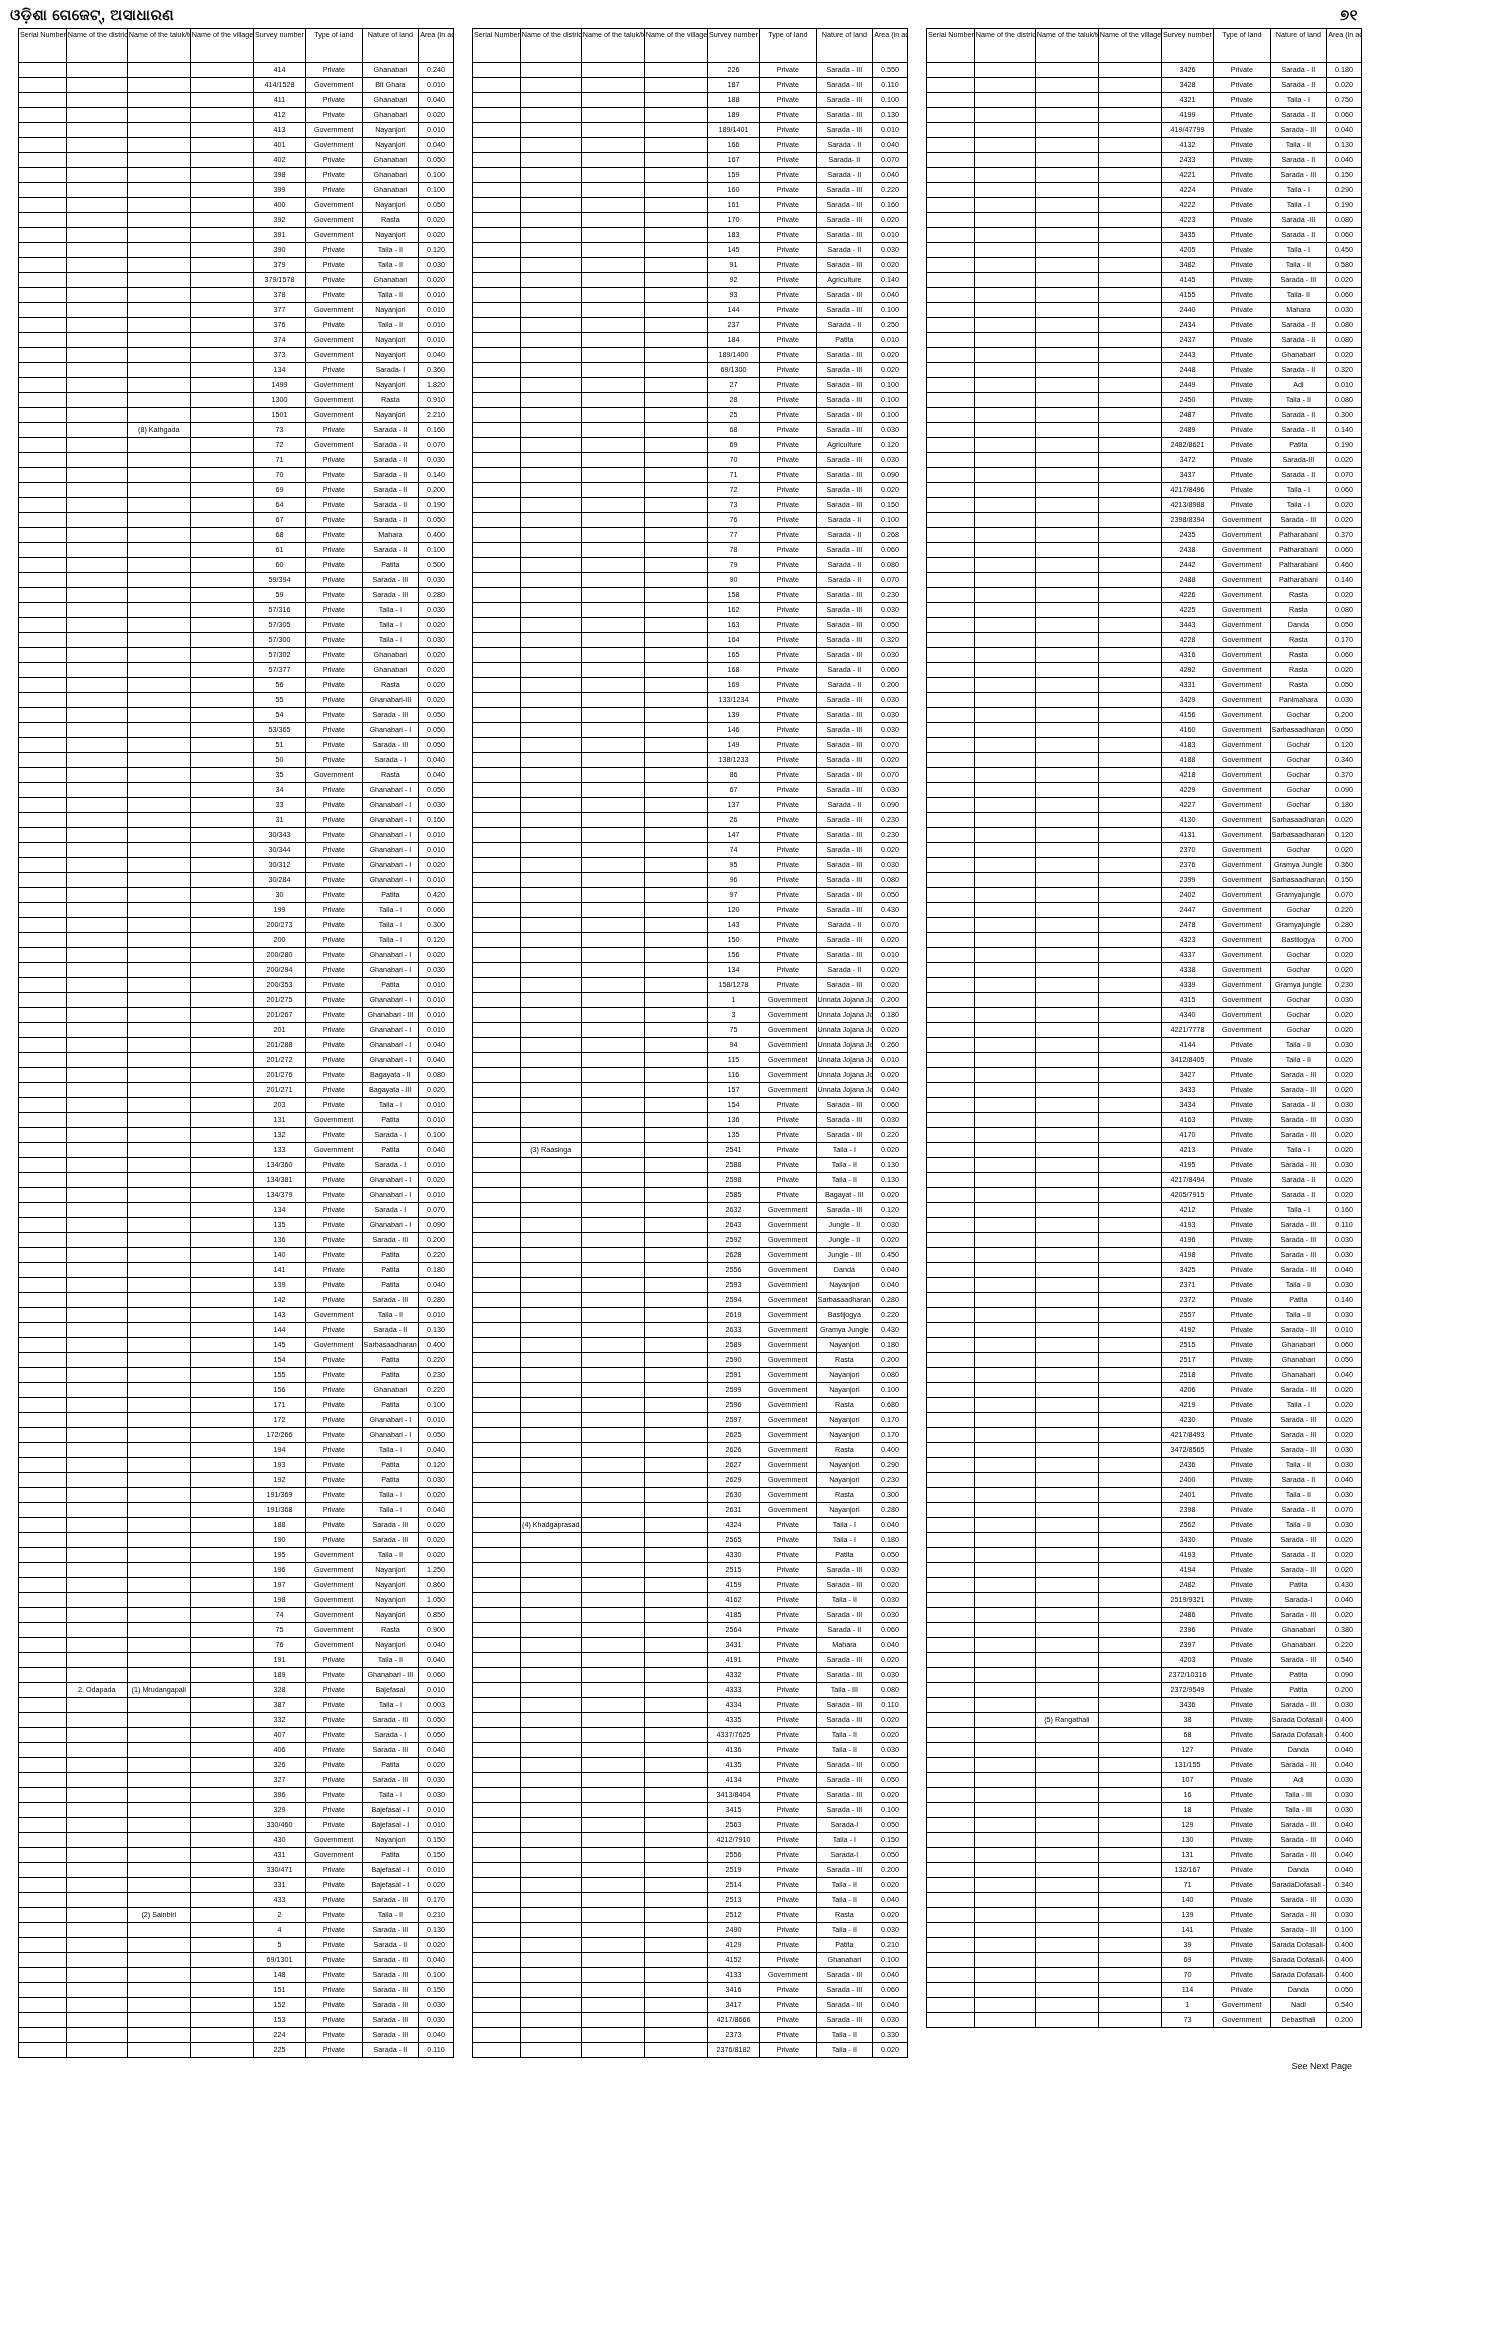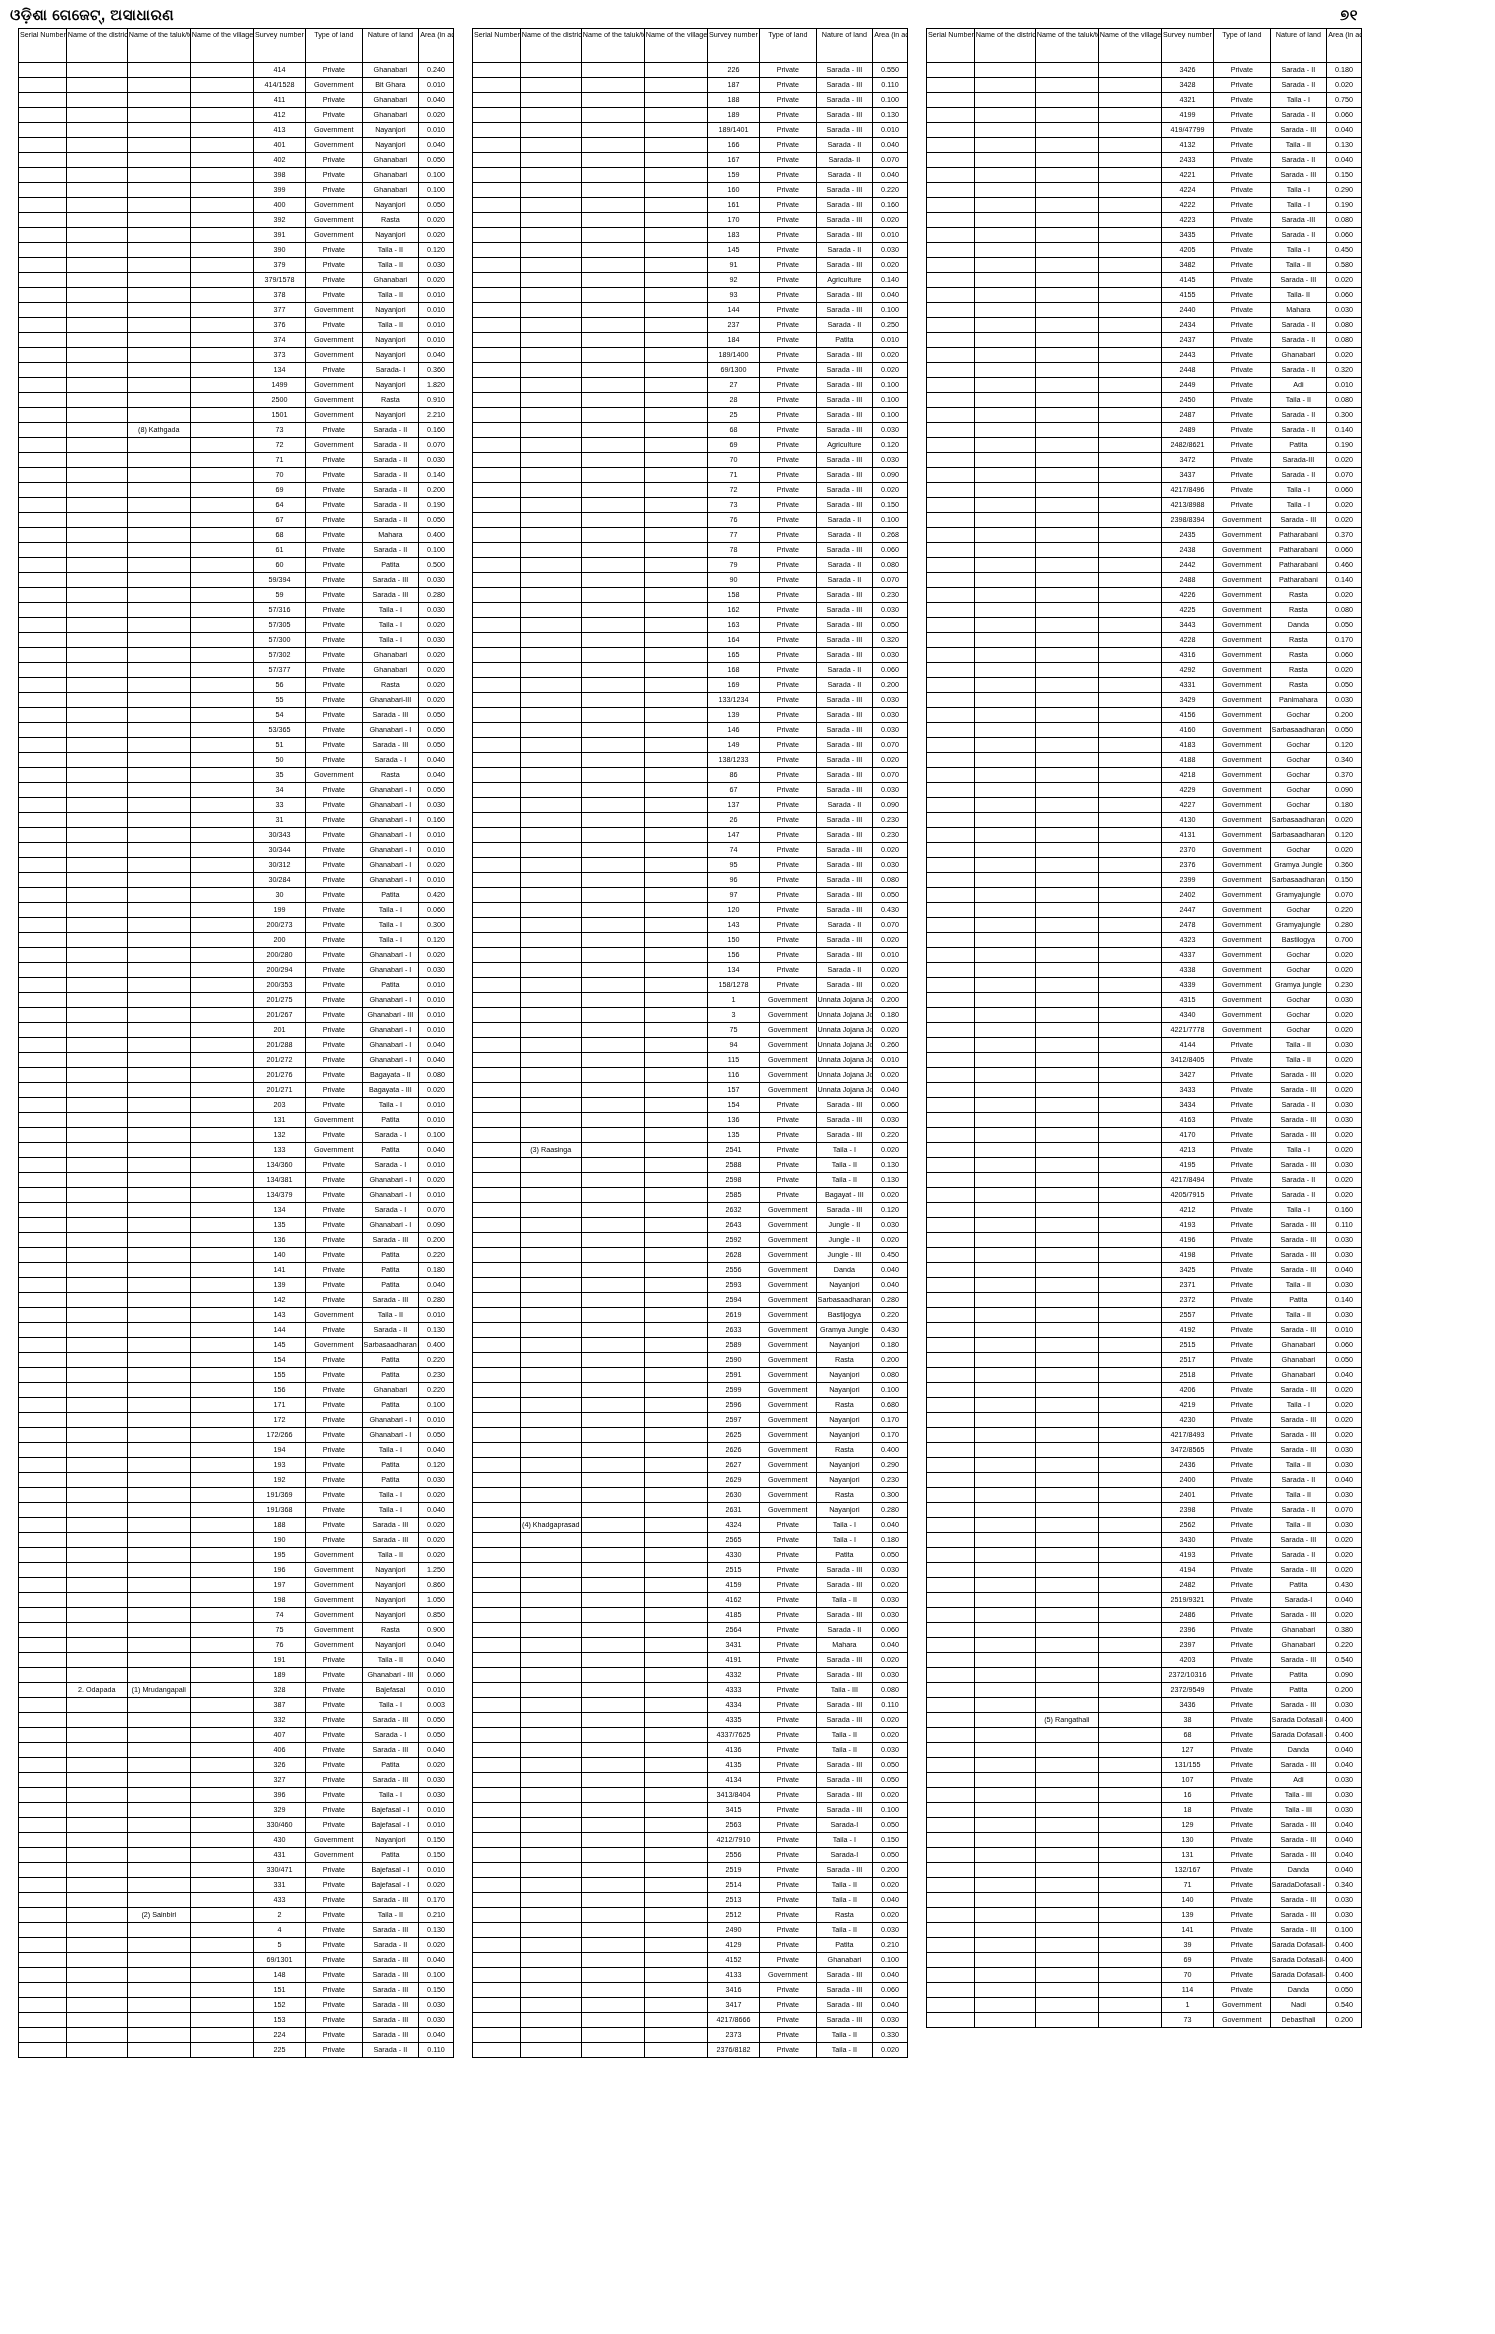--- a/index.html
+++ b/index.html
@@ -325,21 +325,21 @@
               <td class="tl">1499</td>
               <td class="tl">Government</td>
               <td class="tl">Nayanjori</td>
               <td class="tl">1.820</td>
             </tr>
             <tr>
               <td class="tl"></td>
               <td class="tl"></td>
               <td class="tl"></td>
               <td class="tl"></td>
-              <td class="tl">2500</td>
+              <td class="tl">1300</td>
               <td class="tl">Government</td>
               <td class="tl">Rasta</td>
               <td class="tl">0.910</td>
             </tr>
             <tr>
               <td class="tl"></td>
               <td class="tl"></td>
               <td class="tl"></td>
               <td class="tl"></td>
               <td class="tl">1501</td>
@@ -4134,14 +4134,15 @@
               <td class="tl">Government</td>
               <td class="tl">Debasthali</td>
               <td class="tl">0.200</td>
             </tr>
           </tbody>
       </table>
     </div>
 
   </div>
 
+  <div class="footer">See Next Page</div>
 
 </div>
 
 </body></html>

